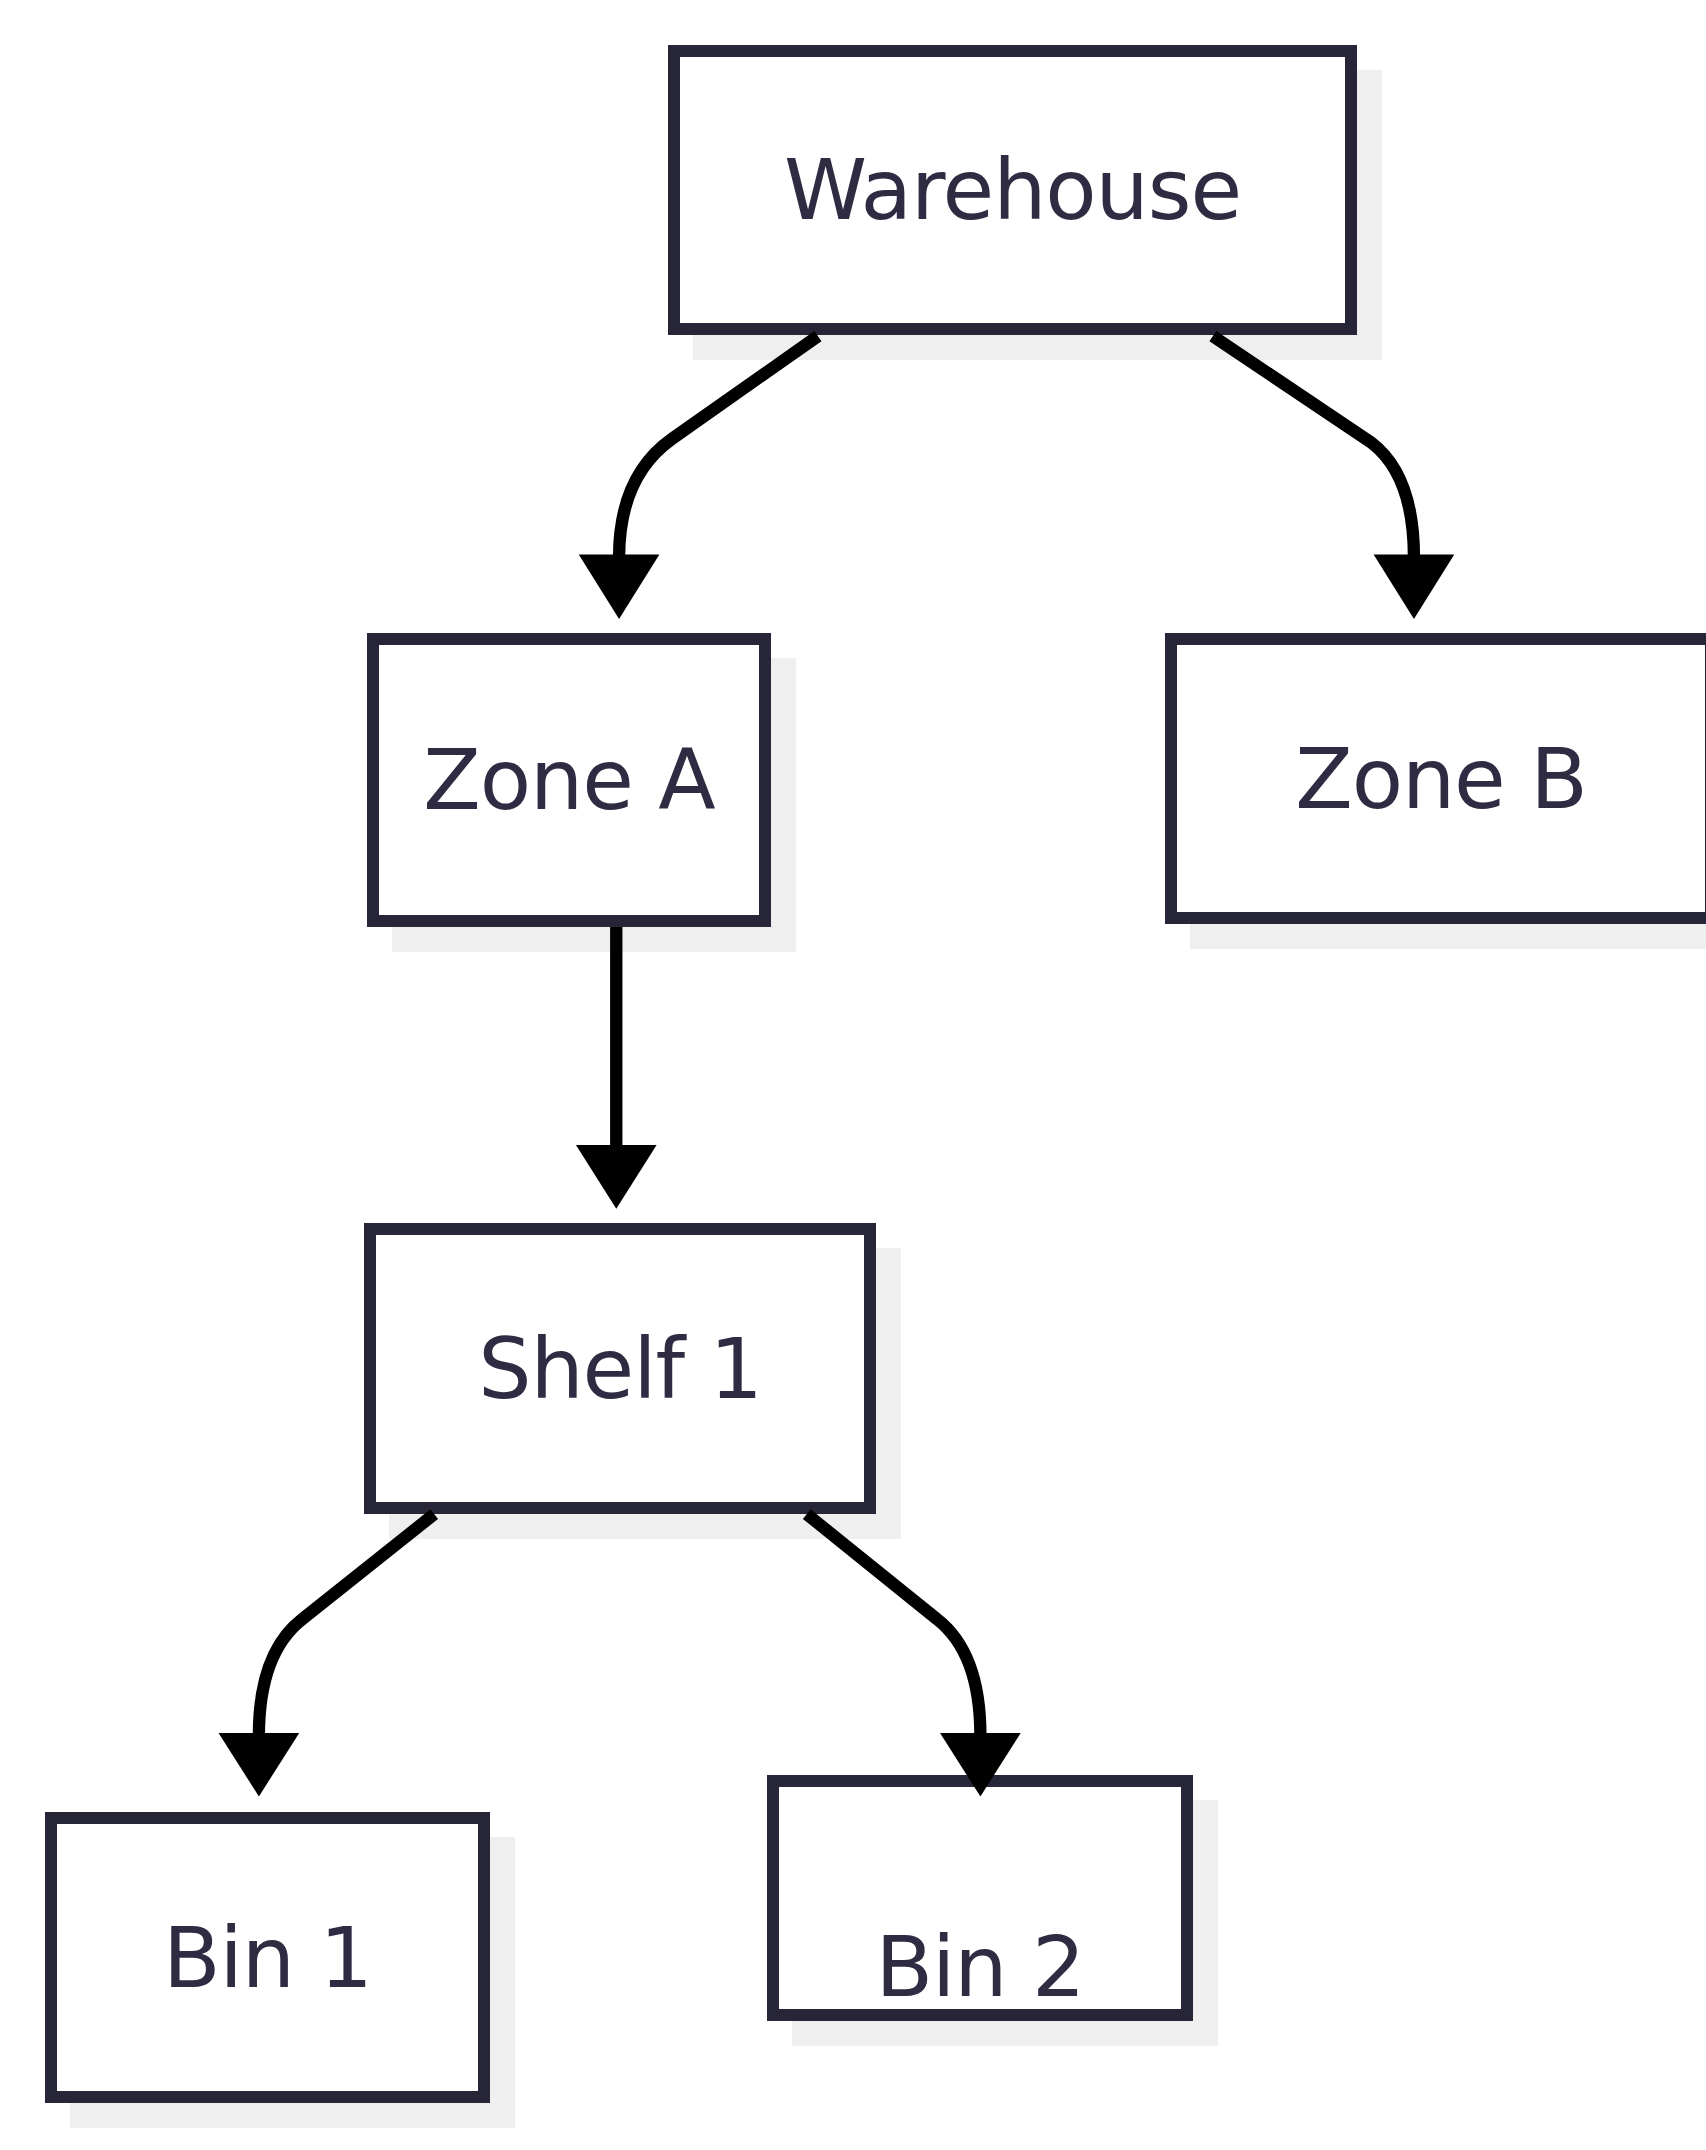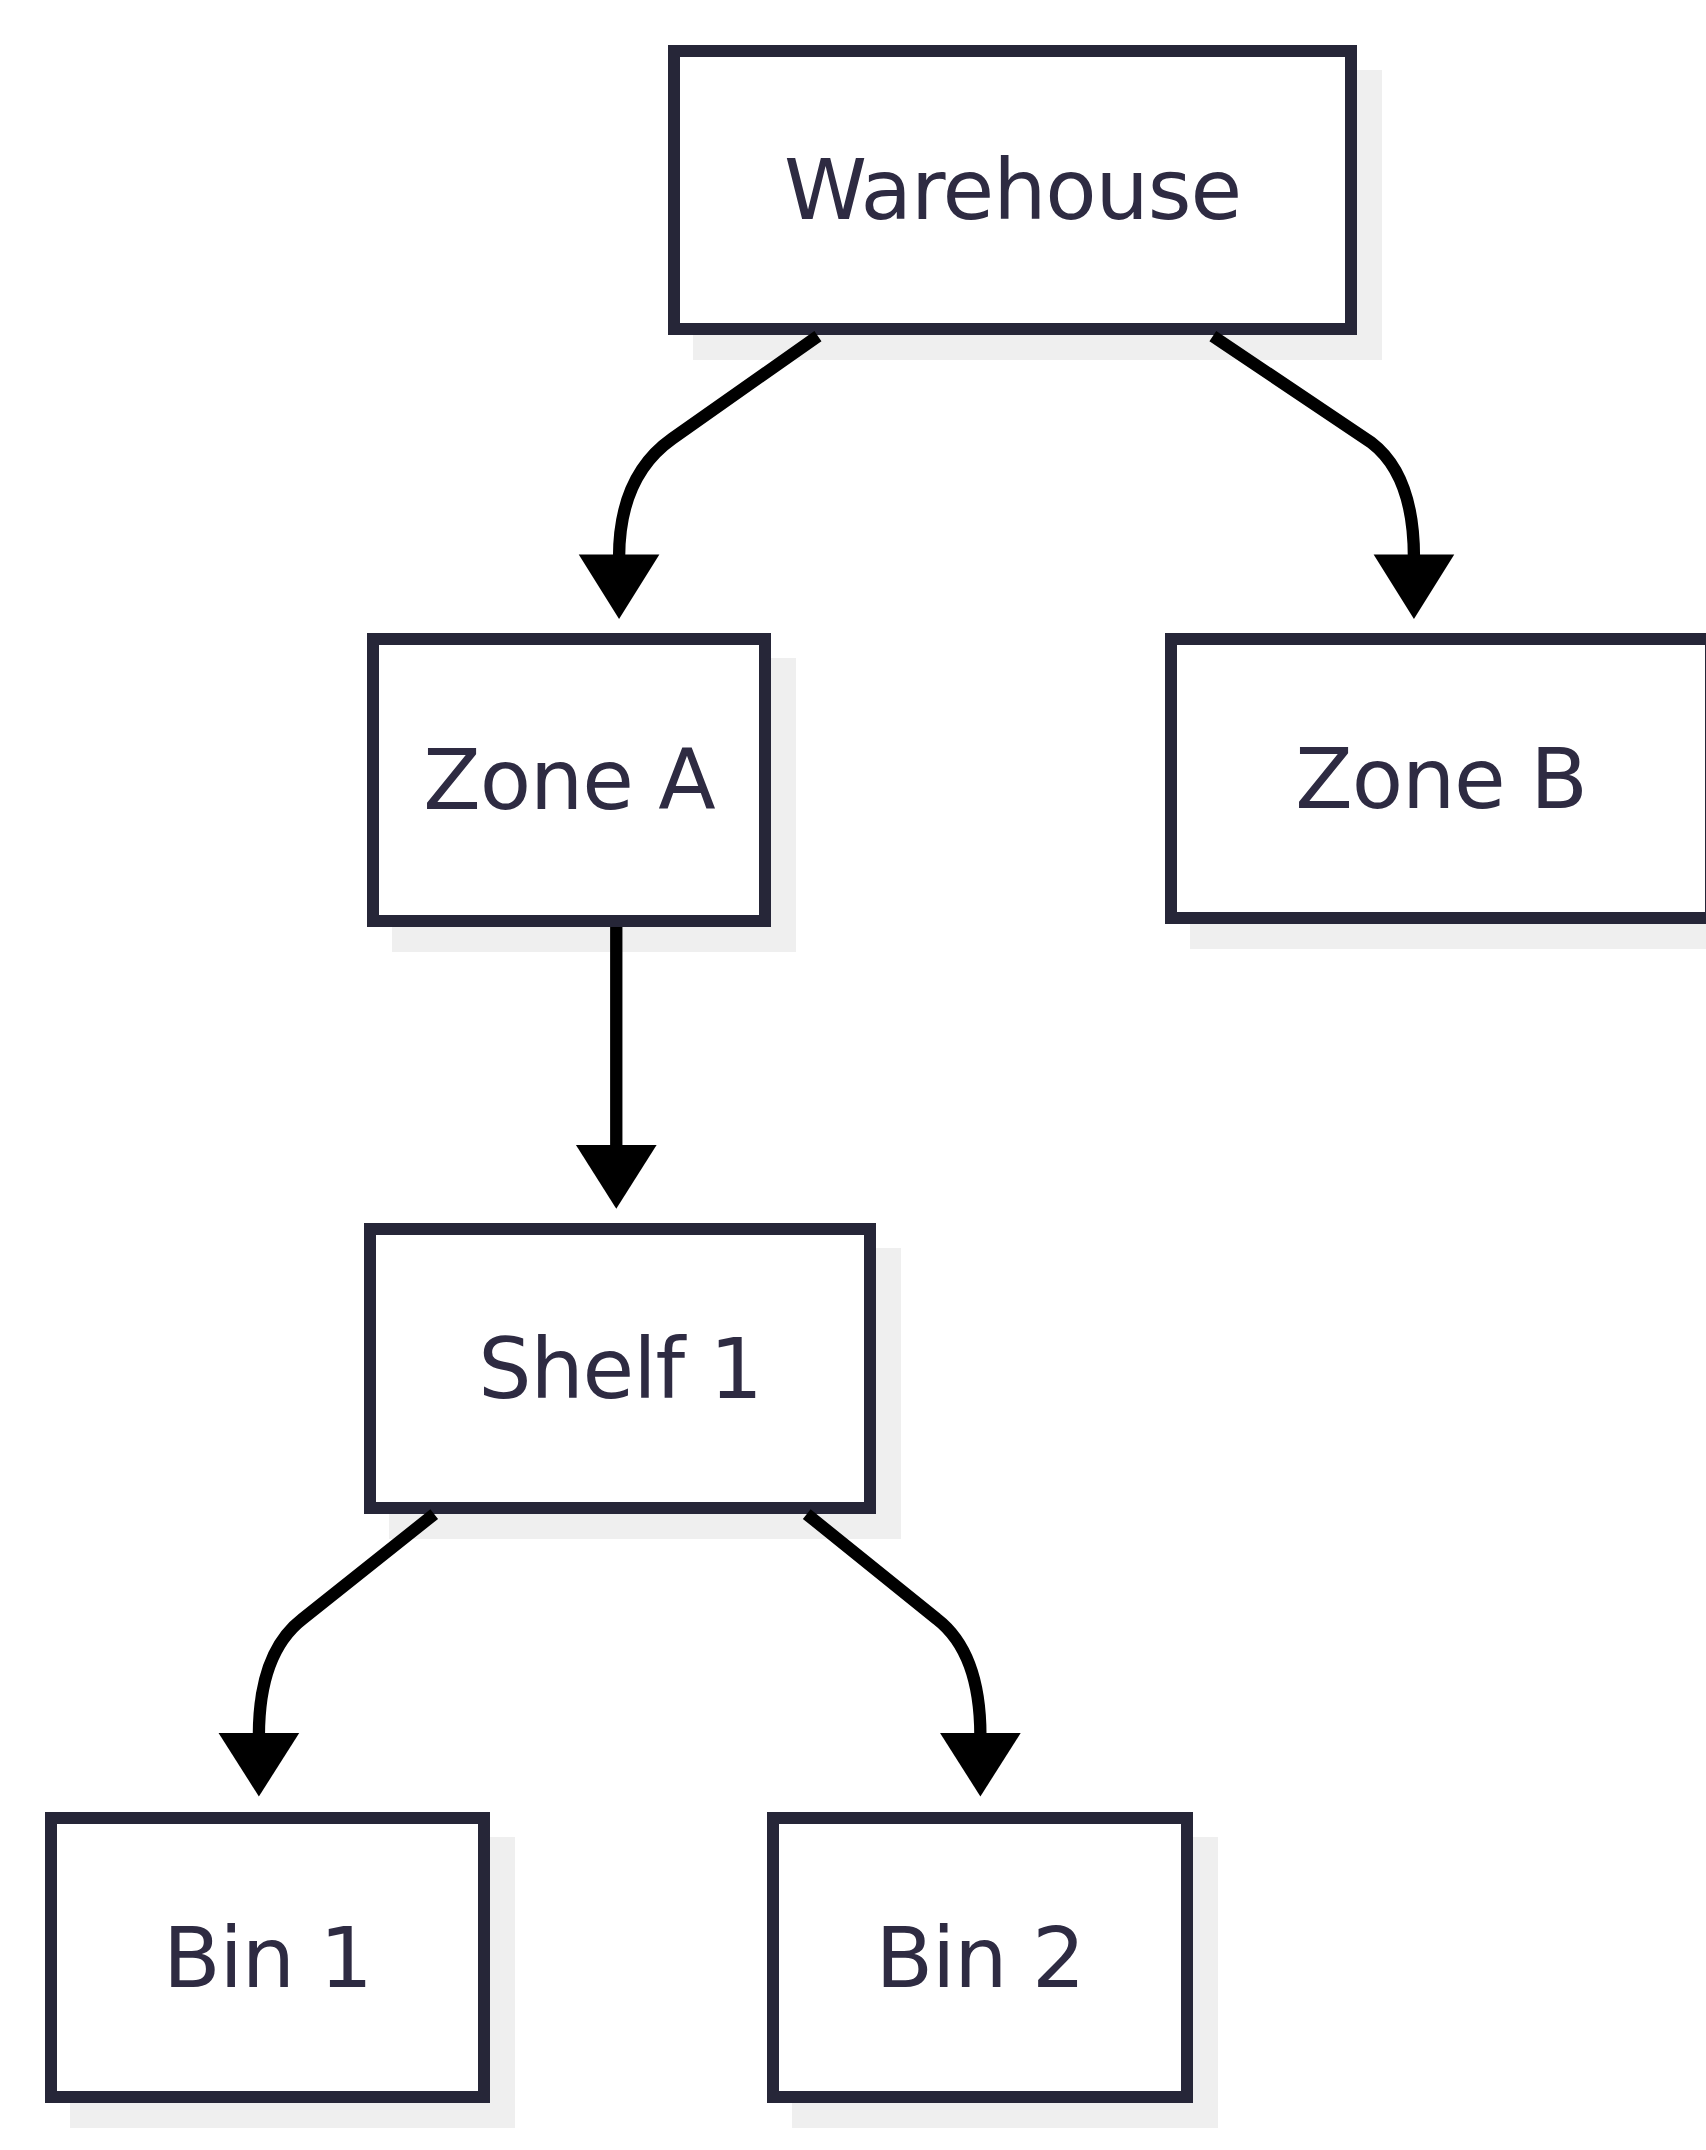--- a/index.html
+++ b/index.html
@@ -41,21 +41,21 @@
     color: var(--node-text, #2e2b42);
     white-space: nowrap;
     letter-spacing: -1.1px;
   }
   
   #node-warehouse { left: 668px; top: 45px;   width: 689px; height: 290px; }
   #node-zone_a    { left: 367px;  top: 633px; width: 404px;  height: 294px; }
   #node-zone_b    { left: 1165px; top: 633px; width: 552px;  height: 291px; }
   #node-shelf_1   { left: 364px;  top: 1223px; width: 512px;  height: 291px; }
   #node-bin_1     { left: 45px;   top: 1812px; width: 445px;  height: 291px; }
-  #node-bin_2     { left: 767px; top: 1812px; width: 426px;  height: 291px; }
+  #node-bin_2     { left: 767px; top: 1775px; width: 426px;  height: 246px; align-items: flex-end; }
 </style>
 </head>
 <body>
 
 <div id="canvas">
 
   <svg id="edge-layer" viewBox="0 0 3047 3840" xmlns="http://www.w3.org/2000/svg">
       <g>
         <path d="M1460 600 L1200 783 Q1105 850 1105 995" fill="none" stroke="#000000" stroke-width="22" stroke-linejoin="round"></path>
         <polygon points="1033,990 1177,990 1105,1105" fill="#000000"></polygon>

